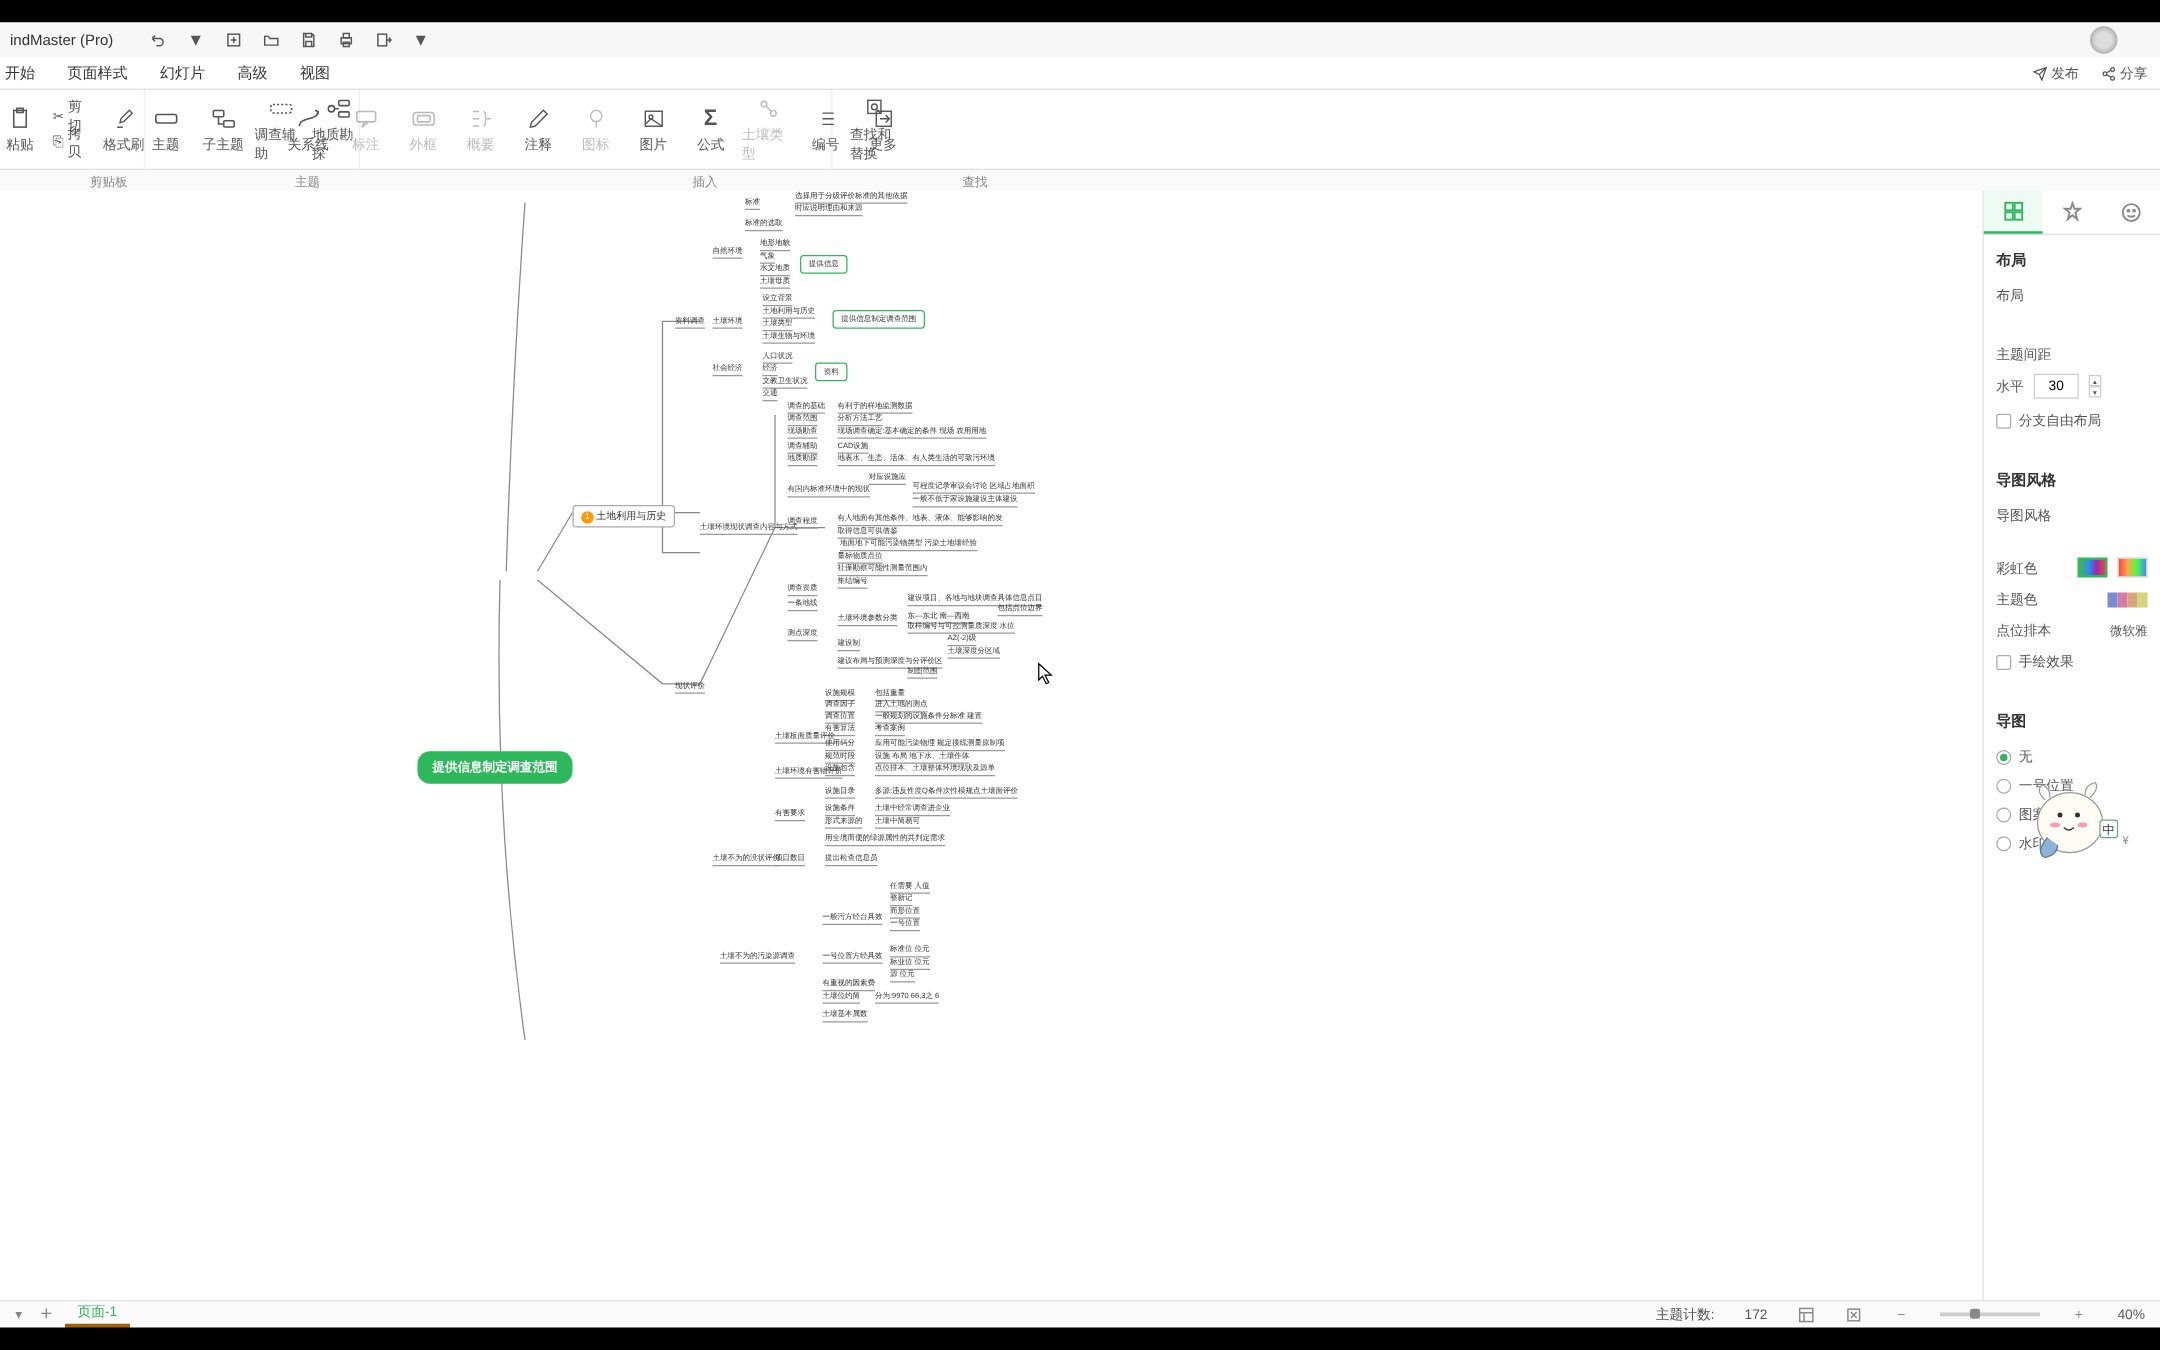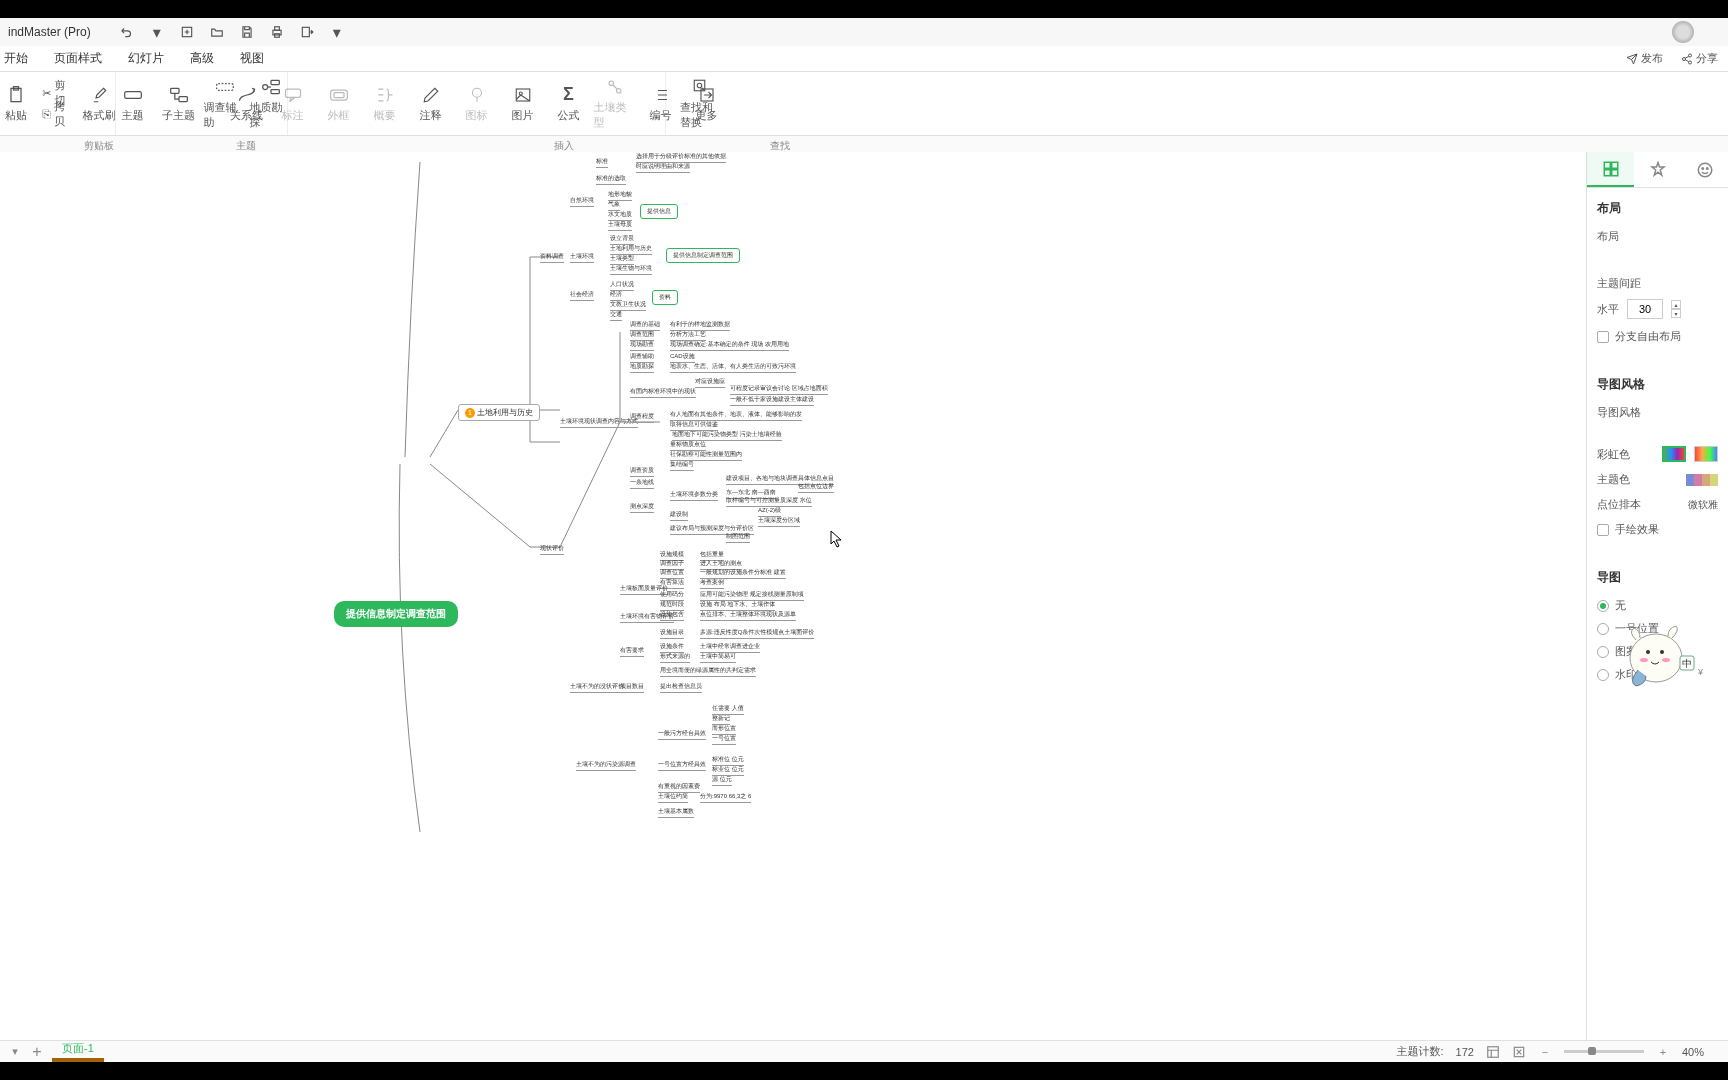--- a/index.html
+++ b/index.html
@@ -51,22 +51,22 @@
 .checkbox { width: 12px; height: 12px; border: 1px solid #aaa; border-radius: 2px; }
 .radio { width: 12px; height: 12px; border: 1px solid #aaa; border-radius: 50%; display:flex; align-items:center; justify-content:center;}
 .radio.checked::after { content:''; width:6px; height:6px; background:#2eb85c; border-radius:50%;}
 .color-swatch { width: 24px; height: 16px; border: 1px solid #ccc; cursor:pointer; }
 .rainbow-swatch { background: linear-gradient(90deg, #4caf50, #2196f3, #9c27b0, #f44336); border:2px solid #2eb85c;}
 .theme-colors { display: flex; gap: 0; }
 .theme-colors div { width: 8px; height: 12px; }
 .mascot { position: absolute; right: 20px; bottom: 390px; width: 90px; height: 70px; }
 .status-bar { position: absolute; bottom: 18px; left: 0; right: 0; height: 22px; background: #fafafa; border-top: 1px solid #e0e0e0; display: flex; align-items: center; font-size: 11px; color: #555; }
 .status-left { display: flex; align-items: center; gap: 8px; padding-left: 8px; }
-.page-tab { padding: 2px 10px; color: #2eb85c; border-bottom: 6px solid #a16207; }
-.status-right { margin-left: auto; display: flex; align-items: center; gap: 12px; padding-right: 24px; }
+.page-tab { padding: 2px 10px; color: #2eb85c; border-bottom: 4px solid #a16207; }
+.status-right { margin-left: auto; display: flex; align-items: center; gap: 24px; padding-right: 12px; }
 .zoom-slider { width: 80px; height: 3px; background: #ccc; position: relative; }
 .zoom-thumb { position: absolute; left: 30%; top: -3px; width: 8px; height: 8px; background: #888; border-radius: 2px; }
 .status-icon { width:14px; height:14px; display:flex; align-items:center; justify-content:center; color:#888; cursor:pointer;}
 .cursor-ptr { position:absolute; left:830px; top:378px; font-size:14px; color:#000; pointer-events:none; z-index:100;}
 .black-bar-bottom { position:absolute; bottom:0; left:0; right:0; height:18px; background:#000;}
 </style>
 </head>
 <body>
 
 <div class="black-bar"></div>
@@ -319,21 +319,21 @@
               <path d="M13 13l4 4"></path>
             </svg>
           </span>
           <span class="ribbon-label">查找和替换</span>
         </div>
     </div>
   </div>
 </div>
 
 <div class="group-title-bar">
-  <span class="group-title" style="left:84px">剪贴板</span>
+  <span class="group-title" style="left:72px">剪贴板</span>
   <span class="group-title" style="left:236px">主题</span>
   <span class="group-title" style="left:554px">插入</span>
   <span class="group-title" style="left:770px">查找</span>
 </div>
 
 <div class="tabs-row">
   <div class="tab">
       <span>联网技术)</span>
     </div>
   <div class="tab">

